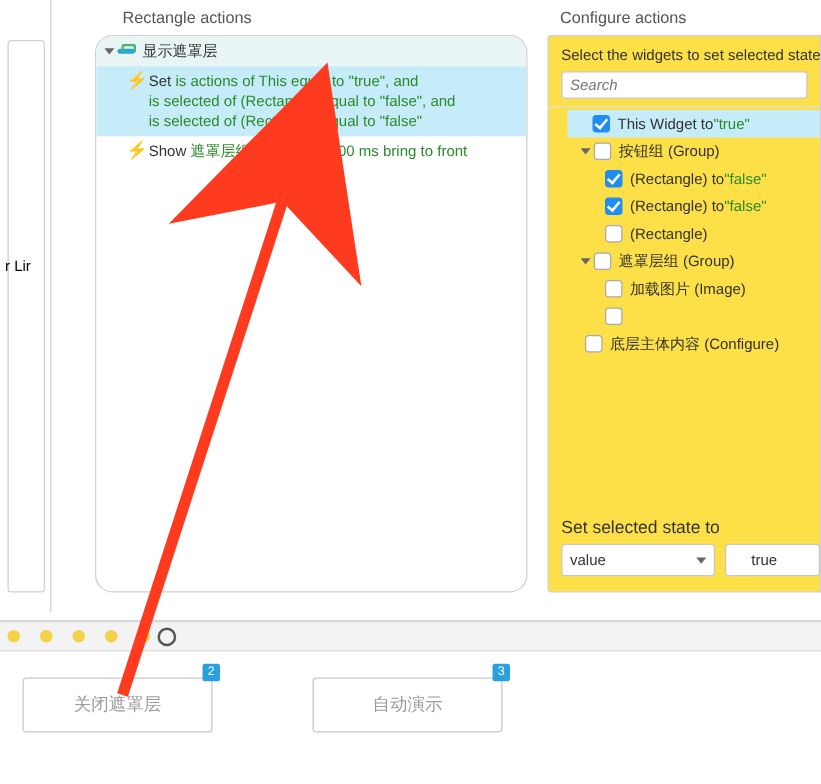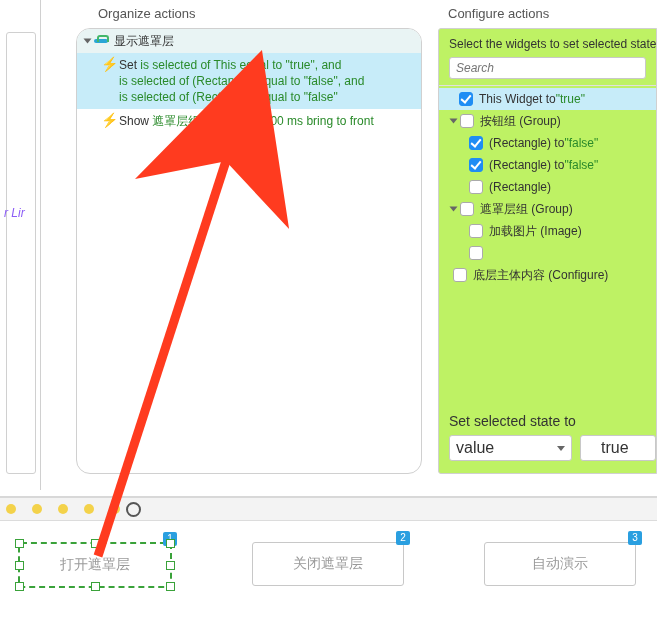--- a/index.html
+++ b/index.html
@@ -1,61 +1,61 @@
 <!DOCTYPE html>
 <html><head>
 <meta charset="utf-8">
 <style>
   html,body{margin:0;padding:0;font-family:"Helvetica Neue",Arial,sans-serif;font-size:12px;color:#333;background:#fff;}
   .app{position:relative;width:657px;height:627px;overflow:hidden;}
 
   
   .west{position:absolute;left:0;top:0;width:40px;height:490px;border-right:1px solid #d0d0d0;background:#fff;}
   .west .panel{position:absolute;left:6px;top:32px;right:4px;bottom:16px;border:1px solid #d0d0d0;border-radius:3px;}
-  .west .lir{position:absolute;left:4px;top:206px;font-size:12px;color:#8b5cf6;white-space:nowrap;font-style:italic;}
+  .west .lir{position:absolute;left:4px;top:206px;font-size:12px;color:#000000;white-space:nowrap;}
 
   
   .org{position:absolute;left:48px;top:0;width:380px;height:490px;}
   .org .title{position:absolute;left:50px;top:6px;font-size:13px;color:#555;}
   .org .body{position:absolute;left:28px;right:6px;top:28px;bottom:16px;border:1px solid #d0d0d0;border-radius:14px;background:#fff;overflow:hidden;}
 
   .node{display:flex;align-items:flex-start;padding:4px 6px;font-size:12px;line-height:16px;}
   .node.top{background:#e9f4f4;}
   .node.sel{background:#c7ecf9;}
   .tri{width:0;height:0;border-left:5px solid #666;border-top:4px solid transparent;border-bottom:4px solid transparent;margin:4px 4px 0 2px;flex:none;transform:rotate(90deg);}
   .caseicon{width:14px;height:12px;margin:2px 6px 0 0;flex:none;position:relative;}
   .caseicon::before{content:"";position:absolute;left:0;top:4px;width:14px;height:4px;border-radius:2px;background:#2aa6d6;}
   .caseicon::after{content:"";position:absolute;left:3px;top:0;width:8px;height:5px;border:2px solid #43b76a;border-bottom:none;border-radius:3px 3px 0 0;}
   .bolt{width:14px;text-align:center;margin:0 4px 0 18px;flex:none;color:#555;font-size:14px;line-height:14px;}
   .txt{flex:1;}
   .kw{color:#2a8a2a;}
 
   
   .cfg{position:absolute;left:438px;top:0;right:0;height:490px;}
   .cfg .title{position:absolute;left:10px;top:6px;font-size:13px;color:#555;}
-  .cfg .body{position:absolute;left:0;right:0;top:28px;bottom:16px;border:1px solid #d0d0d0;border-left:1px solid #d0d0d0;border-radius:3px 0 0 3px;background:#bef264;}
+  .cfg .body{position:absolute;left:0;right:0;top:28px;bottom:16px;border:1px solid #d0d0d0;border-left:1px solid #d0d0d0;border-radius:3px 0 0 3px;background:#fde047;}
 
   .subtitle{padding:8px 10px 6px 10px;font-size:12px;color:#333;white-space:nowrap;overflow:hidden;}
   .search{position:relative;margin:0 10px 6px 10px;}
   .search input{width:100%;box-sizing:border-box;height:22px;border:1px solid #c8c8c8;border-radius:3px;padding:0 6px;font-size:12px;color:#8a8a8a;font-style:italic;}
 
   .tree{border-top:1px solid #e0e0e0;padding-top:2px;max-height:260px;overflow:hidden;}
-  .row{display:flex;align-items:center;height:22px;padding-right:22px;font-size:12px;}
+  .row{display:flex;align-items:center;height:22px;padding-right:22px;font-size:12px;margin-left:15px;}
   .row.hl{background:#c7ecf9;}
   .sp{flex:none;height:1px;}
   .tri2{width:0;height:0;border-left:5px solid #666;border-top:4px solid transparent;border-bottom:4px solid transparent;margin:0 4px;flex:none;transform:rotate(90deg);}
   .cb{appearance:none;-webkit-appearance:none;width:14px;height:14px;border:1px solid #aaa;border-radius:3px;margin:0 6px 0 0;flex:none;position:relative;background:#fff;}
   .cb:checked{background:#1f8df4;border-color:#1f8df4;}
   .cb:checked::after{content:"";position:absolute;left:3px;top:0px;width:4px;height:8px;border:solid #fff;border-width:0 2px 2px 0;transform:rotate(40deg);}
   .q{color:#2a8a2a;}
 
   .setstate{position:absolute;left:10px;right:0;bottom:12px;}
   .setstate .lbl{font-size:14px;color:#333;margin-bottom:6px;}
   .ddrow{display:flex;gap:8px;}
-  .dd{flex:1;height:24px;border:1px solid #c8c8c8;border-radius:3px;background:#fff;display:flex;align-items:center;padding:0 6px;justify-content:space-between;font-size:16px;min-width:0;}
+  .dd{flex:1;height:24px;border:1px solid #c8c8c8;border-radius:3px;background:#fff;display:flex;align-items:center;padding:0 6px;justify-content:space-between;font-size:12px;min-width:0;}
   .dd .car{width:0;height:0;border-left:4px solid transparent;border-right:4px solid transparent;border-top:5px solid #666;}
   .dd.short{flex:0 0 48px;padding-left:20px;}
 
   
   .canvas{position:absolute;left:0;right:0;top:496px;bottom:0;border-top:2px solid #d8d8d8;background:#fff;}
   .ruler{position:absolute;left:0;right:0;top:0;height:22px;border-bottom:1px solid #dcdcdc;background:#f3f3f3;}
   .dot{position:absolute;top:6px;width:10px;height:10px;border-radius:50%;}
   .dot.y{left:6px;background:#f3d24a;box-shadow:26px 0 0 #f3d24a,52px 0 0 #f3d24a,78px 0 0 #f3d24a,104px 0 0 #f3d24a;}
   .dot.g{left:126px;width:11px;height:11px;border:2px solid #555;border-radius:50%;top:4px;background:transparent;}
 
@@ -76,31 +76,31 @@
 </head>
 <body>
 <div class="app">
 
   <div class="west">
     <div class="panel"></div>
     <span class="lir">r Lir</span>
   </div>
 
   <div class="org">
-    <span class="title">Organize actions</span>
+    <span class="title">Rectangle actions</span>
     <div class="body">
       <div class="node top">
         <span class="tri"></span>
         <span class="caseicon"></span>
         <span class="txt">显示遮罩层</span>
       </div>
       <div class="node sel">
         <span class="bolt">⚡</span>
         <span class="txt">
-          <span>Set </span><span class="kw">is selected of This equal to "true", and</span><br>
+          <span>Set </span><span class="kw">is actions of This equal to "true", and</span><br>
           <span class="kw">is selected of (Rectangle) equal to "false", and</span><br>
           <span class="kw">is selected of (Rectangle) equal to "false"</span>
         </span>
       </div>
       <div class="node">
         <span class="bolt">⚡</span>
         <span class="txt">
           <span>Show </span><span class="kw">遮罩层组</span><span class="kw"> slide down 500 ms bring to front</span>
         </span>
       </div>
@@ -180,32 +180,20 @@
       </div>
     </div>
   </div>
 
   <div class="canvas">
     <div class="ruler">
       <span class="dot y"></span>
       <span class="dot g"></span>
     </div>
     <div class="btns" id="btns">
-        <div class="btn sel">
-          <span>打开遮罩层</span>
-          <span class="tag">1</span>
-          <span class="h tl"></span>
-          <span class="h tm"></span>
-          <span class="h tr"></span>
-          <span class="h ml"></span>
-          <span class="h mr"></span>
-          <span class="h bl"></span>
-          <span class="h bm"></span>
-          <span class="h br"></span>
-        </div>
         <div class="btn">
           <span>关闭遮罩层</span>
           <span class="tag">2</span>
         </div>
         <div class="btn">
           <span>自动演示</span>
           <span class="tag">3</span>
         </div>
       </div>
   </div>

